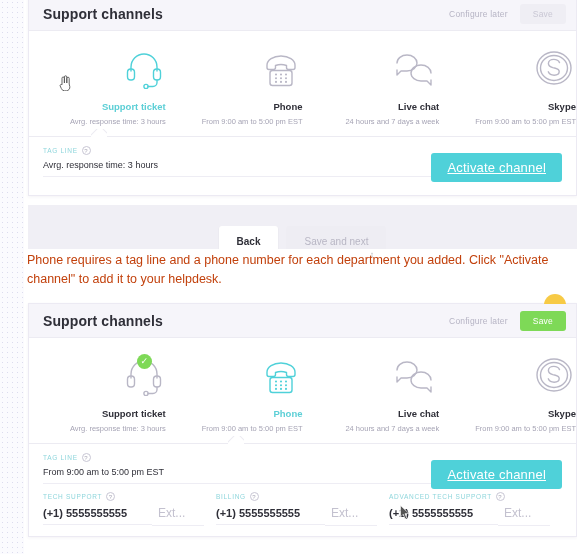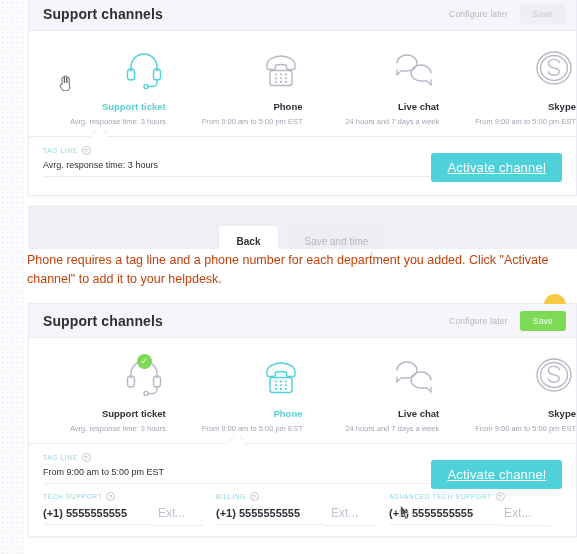--- a/index.html
+++ b/index.html
@@ -267,21 +267,21 @@
     </div>
 
     <div class="activate-row">
       <button class="activate-btn">Activate channel</button>
     </div>
     <div style="height:18px;"></div>
   </div>
 
   <div class="wizard-footer">
     <button class="wz-btn wz-back">Back</button>
-    <button class="wz-btn wz-next">Save and time</button>
+    <button class="wz-btn wz-next">Save and next</button>
   </div>
 
   <svg class="text-cursor" width="8" height="16" viewBox="0 0 8 16">
     <path d="M1 1 h6 M4 1 v14 M1 15 h6" stroke="#4a4a55" stroke-width="1" fill="none"></path>
   </svg>
 
   <div class="instruction">Phone requires a tag line and a phone number for each department you added. Click "Activate channel" to add it to your helpdesk.</div>
 
   <div class="card" id="card2" style="top:303px;">
     <div class="corner-blob"></div>

